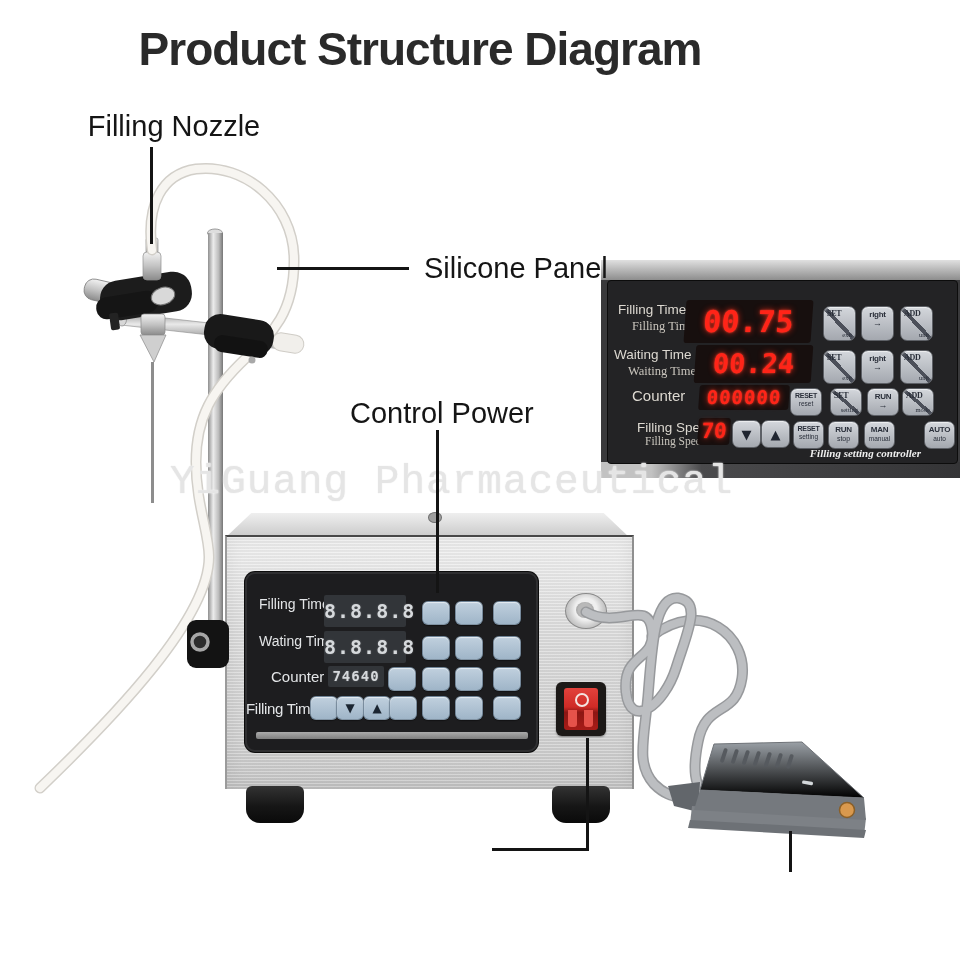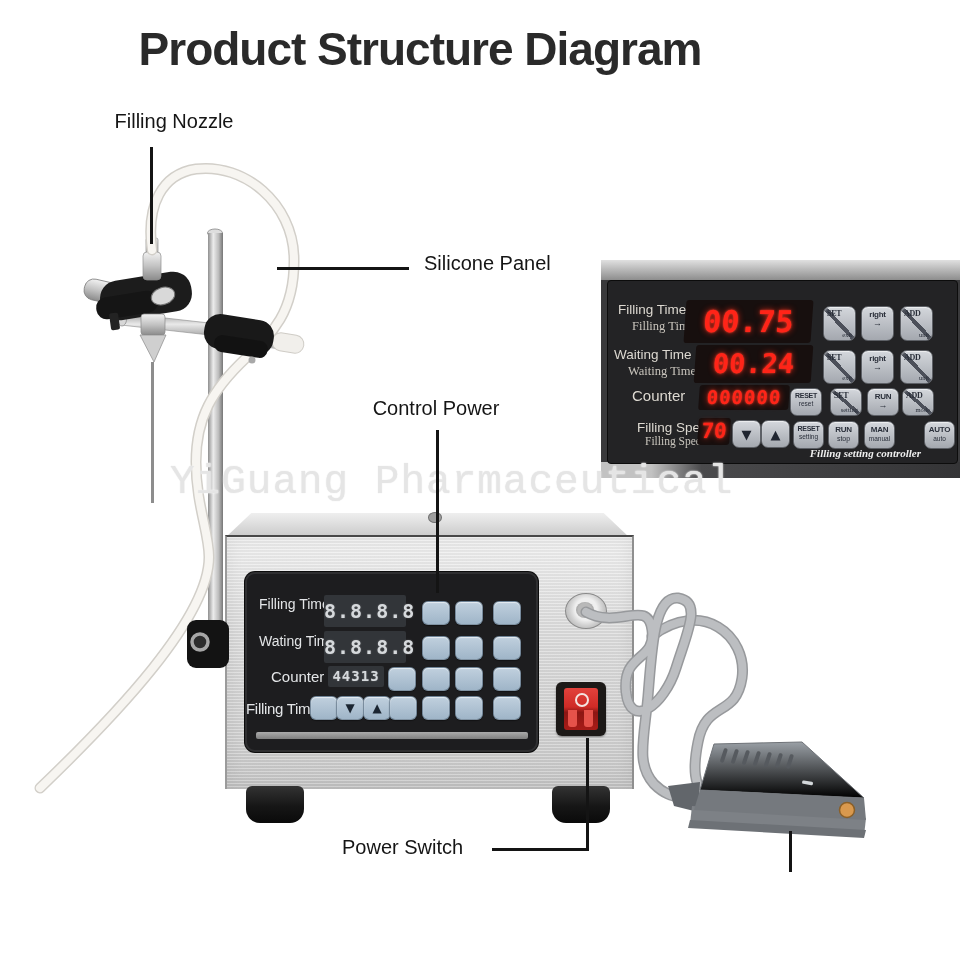--- a/index.html
+++ b/index.html
@@ -3,21 +3,21 @@
 <meta charset="utf-8">
 <style>
   html,body{margin:0;padding:0;background:#fff;}
   .stage{position:relative;width:960px;height:960px;background:#fff;overflow:hidden;
          font-family:"Liberation Sans",sans-serif;}
   .abs{position:absolute;}
 
   
   .title{left:130px;top:22px;width:580px;text-align:center;font-size:46px;font-weight:700;
          color:#2a2a2a;letter-spacing:-1px;}
-  .callout{color:#151515;font-size:20px;font-weight:400;white-space:nowrap;}
+  .callout{color:#151515;font-size:29px;font-weight:400;white-space:nowrap;}
   .line{background:#141414;}
 
   
   .machine-top{left:225px;top:513px;width:405px;height:23px;
     background:linear-gradient(180deg,#efefef,#cbcbcb);
     clip-path:polygon(6.5% 0,93.5% 0,100% 100%,0 100%);
     border-bottom:2px solid #3c3c3c;}
   .machine-front{left:225px;top:535px;width:405px;height:252px;
     background:linear-gradient(180deg,#f0f0f0 0%,#dcdcdc 35%,#cfcfcf 80%,#c4c4c4 100%);
     border-left:2px solid #9b9b9b;border-right:2px solid #8f8f8f;border-top:2px solid #474747;
@@ -110,21 +110,21 @@
     <div class="abs mbtn" style="left:210px;top:29px;"></div>
     <div class="abs mbtn" style="left:248px;top:29px;"></div>
 
     <div class="abs mlabel" style="left:14px;top:61px;">Wating Time</div>
     <div class="abs mdisplay" style="left:79px;top:59px;width:82px;height:32px;font-size:20px;line-height:32px;">8.8.8.8</div>
     <div class="abs mbtn" style="left:177px;top:64px;"></div>
     <div class="abs mbtn" style="left:210px;top:64px;"></div>
     <div class="abs mbtn" style="left:248px;top:64px;"></div>
 
     <div class="abs mlabel" style="left:26px;top:96px;font-size:15px;">Counter</div>
-    <div class="abs mdisplay" style="left:83px;top:94px;width:56px;height:21px;font-size:14px;line-height:21px;">44313</div>
+    <div class="abs mdisplay" style="left:83px;top:94px;width:56px;height:21px;font-size:14px;line-height:21px;">74640</div>
     <div class="abs mbtn" style="left:143px;top:95px;"></div>
     <div class="abs mbtn" style="left:177px;top:95px;"></div>
     <div class="abs mbtn" style="left:210px;top:95px;"></div>
     <div class="abs mbtn" style="left:248px;top:95px;"></div>
 
     <div class="abs mlabel" style="left:1px;top:128px;font-size:15px;letter-spacing:-.3px;">Filling Time</div>
     <div class="abs mbtn" style="left:65px;top:124px;"></div>
     <div class="abs mbtn" style="left:91px;top:124px;">▼</div>
     <div class="abs mbtn" style="left:118px;top:124px;">▲</div>
     <div class="abs mbtn" style="left:144px;top:124px;"></div>
@@ -327,19 +327,18 @@
 
   <div class="abs callout z6" style="left:86px;top:110px;width:176px;text-align:center;">Filling Nozzle</div>
   <div class="abs line z6" style="left:150px;top:147px;width:3px;height:97px;"></div>
 
   <div class="abs callout z6" style="left:424px;top:252px;">Silicone Panel</div>
   <div class="abs line z6" style="left:277px;top:267px;width:132px;height:3px;"></div>
 
   <div class="abs callout z6" style="left:350px;top:397px;width:172px;text-align:center;">Control Power</div>
   <div class="abs line z6" style="left:436px;top:430px;width:3px;height:163px;"></div>
 
-  <div class="abs callout z6" style="left:342px;top:836px;">Power Switch</div>
   <div class="abs line z6" style="left:492px;top:848px;width:97px;height:3px;"></div>
   <div class="abs line z6" style="left:586px;top:738px;width:3px;height:113px;"></div>
 
   <div class="abs line z6" style="left:789px;top:831px;width:3px;height:41px;"></div>
 
 </div>
 
 </body></html>

